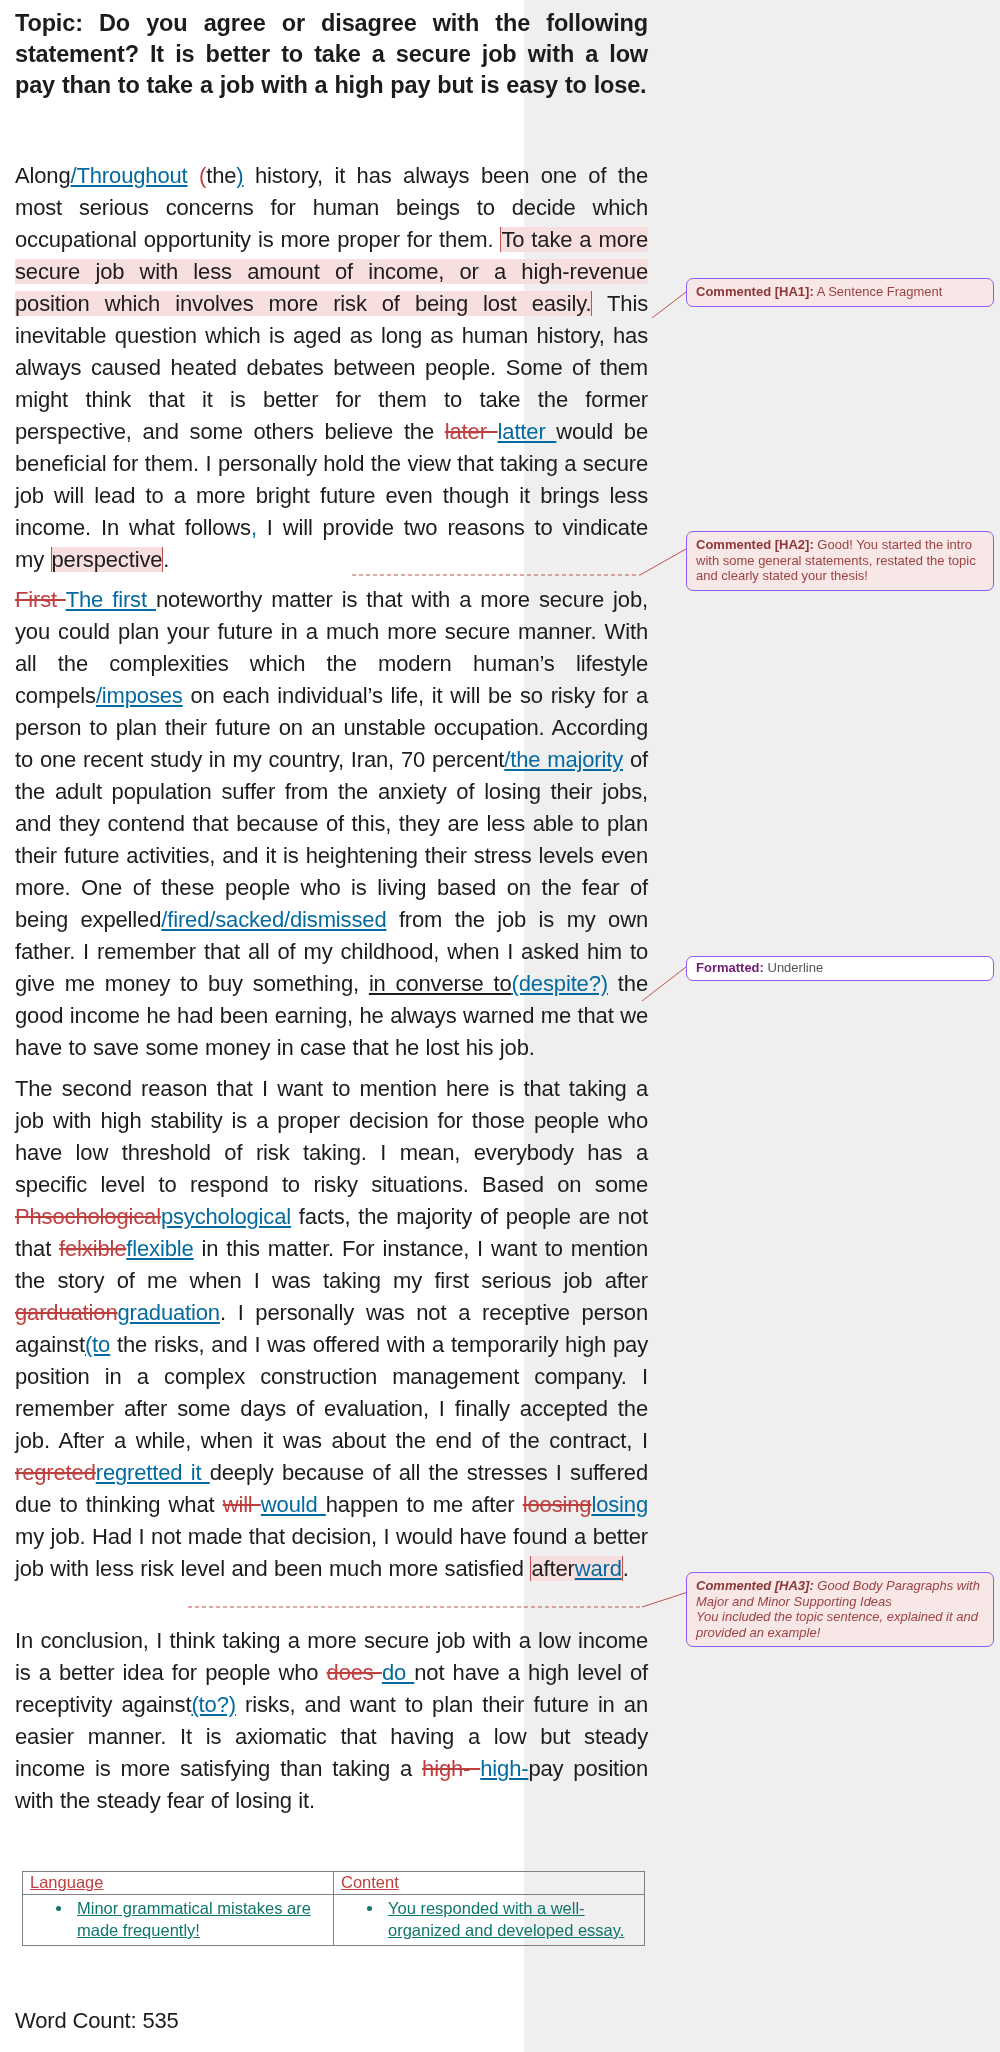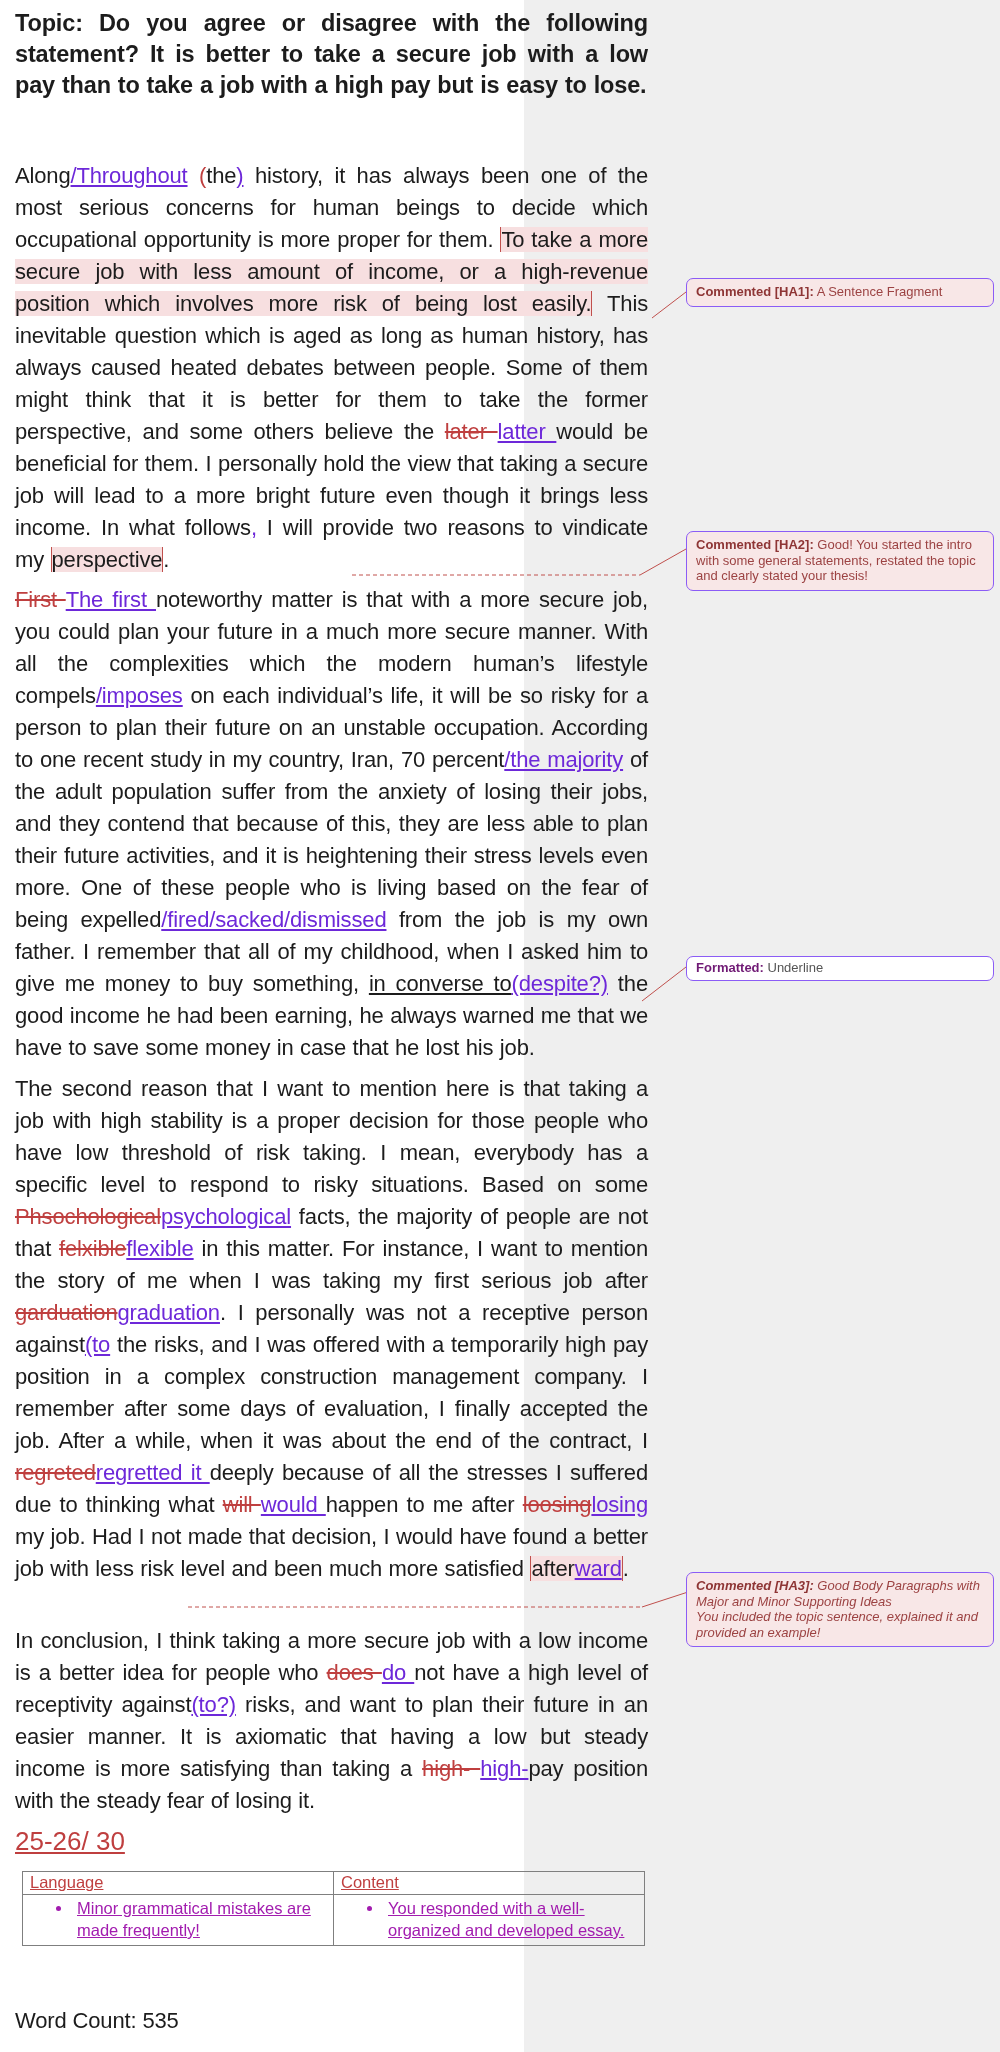--- a/index.html
+++ b/index.html
@@ -9,41 +9,41 @@
   }
   
   #page{position:absolute;left:0;top:0;width:524px;height:2052px;background:#ffffff;}
   .block{position:absolute;left:15px;width:633px;}
   .para{
     font-size:22px;line-height:32px;color:#1c1c1c;
     text-align:justify;letter-spacing:-0.15px;word-spacing:0.5px;
   }
   .topic{font-weight:bold;font-size:23.5px;line-height:31px;}
   
-  .ins{color:#6d28d9;text-decoration:underline;}
+  .ins{color:#0369a1;text-decoration:underline;}
   .del{color:#bf3f3f;text-decoration:line-through;}
   .red{color:#bf3f3f;}
   .u{text-decoration:underline;}
   .hl{background:#f7dfe0;}
   .anchor-open{border-left:1.5px solid #c0504d;}
   .anchor-close{border-right:1.5px solid #c0504d;}
   
   .score{font-size:26px;color:#bf3f3f;text-decoration:underline;letter-spacing:0;}
   
   table.rubric{border-collapse:collapse;width:623px;table-layout:fixed;}
   table.rubric td,table.rubric th{border:1px solid #7f7f7f;vertical-align:top;}
   table.rubric th{
     font-size:16.5px;font-weight:normal;text-align:left;padding:1px 7px 2px 7px;
     color:#bf3f3f;
   }
   table.rubric th span{text-decoration:underline;}
   table.rubric td{padding:2px 6px 4px 6px;}
   table.rubric ul{margin:0;padding-left:44px;}
   table.rubric li{
-    font-size:16.5px;line-height:22px;color:#a21caf;padding-left:4px;
+    font-size:16.5px;line-height:22px;color:#0f766e;padding-left:4px;
   }
   table.rubric li span{text-decoration:underline;}
   
   .balloon{
     position:absolute;left:686px;width:308px;box-sizing:border-box;
     background:#f8e7e7;border:1px solid #8b5cf6;border-radius:7px;
     padding:5px 9px 6px 9px;font-size:13px;line-height:15.5px;color:#9c4343;
     white-space:pre-line;
   }
   .balloon b{color:#8e3535;white-space:normal;}
@@ -62,21 +62,20 @@
     <div class="block para topic" style="top:8px;">Topic: Do you agree or disagree with the following statement? It is better to take a secure job with a low pay than to take a job with a high pay but is easy to lose.</div>
 
     <div class="block para" style="top:160px;"><span>Along</span><span class="ins">/Throughout</span><span> </span><span class="red">(</span><span>the</span><span class="ins">)</span><span> history, it has always been one of the most serious concerns for human beings to decide which occupational opportunity is more proper for them. </span><span class="hl anchor-open anchor-close">To take a more secure job with less amount of income, or a high-revenue position which involves more risk of being lost easily.</span><span> This inevitable question which is aged as long as human history, has always caused heated debates between people. Some of them might think that it is better for them to take the former perspective, and some others believe the </span><span class="del">later </span><span class="ins">latter </span><span>would be beneficial for them. I personally hold the view that taking a secure job will lead to a more bright future even though it brings less income. In what follows</span><span class="ins">,</span><span> I will provide two reasons to vindicate my </span><span class="hl anchor-open anchor-close">perspective</span><span>.</span></div>
 
     <div class="block para" style="top:584px;"><span class="del">First </span><span class="ins">The first </span><span>noteworthy matter is that with a more secure job, you could plan your future in a much more secure manner. With all the complexities which the modern human’s lifestyle compels</span><span class="ins">/imposes</span><span> on each individual’s life, it will be so risky for a person to plan their future on an unstable occupation. According to one recent study in my country, Iran, 70 percent</span><span class="ins">/the majority</span><span> of the adult population suffer from the anxiety of losing their jobs, and they contend that because of this, they are less able to plan their future activities, and it is heightening their stress levels even more. One of these people who is living based on the fear of being expelled</span><span class="ins">/fired/sacked/dismissed</span><span> from the job is my own father. I remember that all of my childhood, when I asked him to give me money to buy something, </span><span class="u">in converse to</span><span class="ins">(despite?)</span><span> the good income he had been earning, he always warned me that we have to save some money in case that he lost his job.</span></div>
 
     <div class="block para" style="top:1073px;"><span>The second reason that I want to mention here is that taking a job with high stability is a proper decision for those people who have low threshold of risk taking. I mean, everybody has a specific level to respond to risky situations. Based on some </span><span class="del">Phsochological</span><span class="ins">psychological</span><span> facts, the majority of people are not that </span><span class="del">felxible</span><span class="ins">flexible</span><span> in this matter. For instance, I want to mention the story of me when I was taking my first serious job after </span><span class="del">garduation</span><span class="ins">graduation</span><span>. I personally was not a receptive person against</span><span class="ins">(to</span><span> the risks, and I was offered with a temporarily high pay position in a complex construction management company. I remember after some days of evaluation, I finally accepted the job. After a while, when it was about the end of the contract, I </span><span class="del">regreted</span><span class="ins">regretted it </span><span>deeply because of all the stresses I suffered due to thinking what </span><span class="del">will </span><span class="ins">would </span><span>happen to me after </span><span class="del">loosing</span><span class="ins">losing</span><span> my job. Had I not made that decision, I would have found a better job with less risk level and been much more satisfied </span><span class="hl anchor-open">after</span><span class="hl ins anchor-close">ward</span><span>.</span></div>
 
     <div class="block para" style="top:1625px;"><span>In conclusion, I think taking a more secure job with a low income is a better idea for people who </span><span class="del">does </span><span class="ins">do </span><span>not have a high level of receptivity against</span><span class="ins">(to?)</span><span> risks, and want to plan their future in an easier manner. It is axiomatic that having a low but steady income is more satisfying than taking a </span><span class="del">high- </span><span class="ins">high-</span><span>pay position with the steady fear of losing it.</span></div>
 
-    <div class="block score" style="top:1826px;">25-26/ 30</div>
 
     <table class="rubric" style="position:absolute;left:22px;top:1871px;">
       <tbody>
           <tr>
         <th><span>Language</span></th>
         <th><span>Content</span></th>
       </tr>
       <tr>
         <td>
           <ul>

